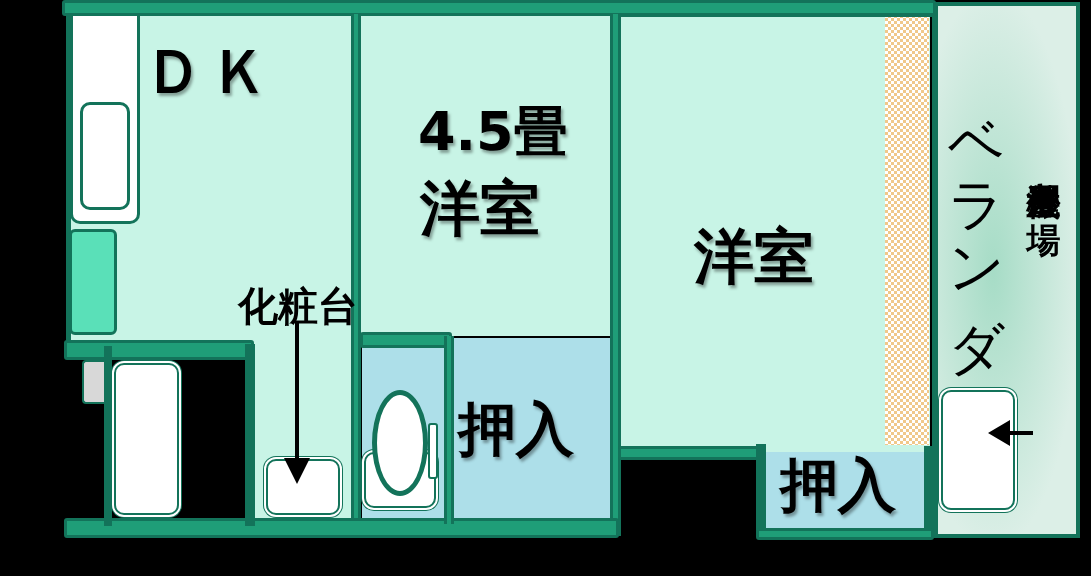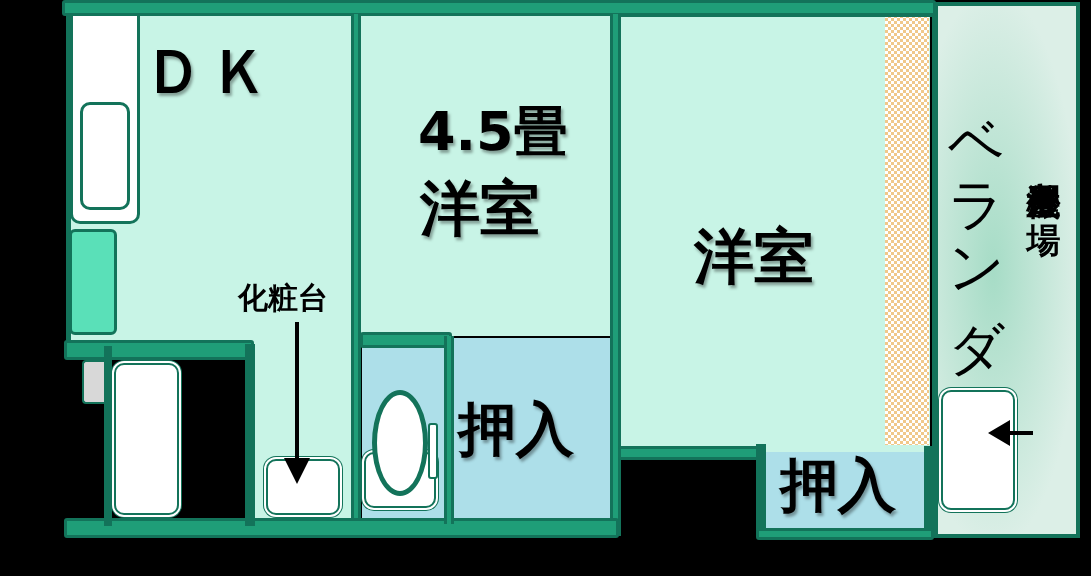--- a/index.html
+++ b/index.html
@@ -65,20 +65,20 @@
   <div class="abs" style="left:1005px;top:431px;width:28px;height:4px;background:#000;"></div>
   <div class="abs" style="left:988px;top:420px;width:0;height:0;border-top:13px solid transparent;border-bottom:13px solid transparent;border-right:22px solid #000;"></div>
 
   <div class="lbl" style="left:144px;top:36px;font-size:60px;line-height:70px;letter-spacing:6px;">ＤＫ</div>
 
   <div class="lbl" style="left:418px;top:100px;font-size:54px;line-height:64px;text-align:right;">4.5畳</div>
   <div class="lbl" style="left:420px;top:174px;font-size:60px;line-height:68px;">洋室</div>
 
   <div class="lbl" style="left:694px;top:222px;font-size:60px;line-height:68px;">洋室</div>
 
-  <div class="lbl" style="left:238px;top:280px;font-size:30px;line-height:36px;font-weight:bold;text-shadow:none;">化粧台</div>
+  <div class="lbl" style="left:238px;top:288px;font-size:40px;line-height:36px;font-weight:bold;text-shadow:none;">化粧台</div>
 
   <div class="lbl" style="left:458px;top:396px;font-size:58px;line-height:66px;">押入</div>
   <div class="lbl" style="left:780px;top:450px;font-size:58px;line-height:70px;">押入</div>
 
   <div class="lbl" style="left:946px;top:80px;font-size:56px;line-height:62px;writing-mode:vertical-rl;font-weight:normal;text-shadow:none;letter-spacing:2px;">ベランダ</div>
   <div class="lbl" style="left:1024px;top:158px;font-size:34px;line-height:40px;writing-mode:vertical-rl;text-shadow:none;">外濯機置き場</div>
 </div>
 
 </body></html>

